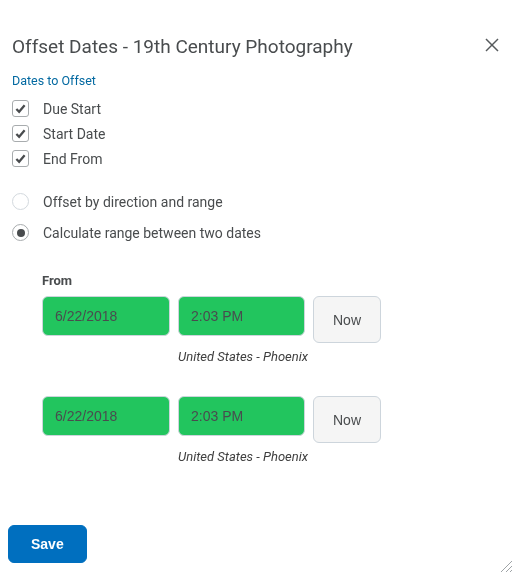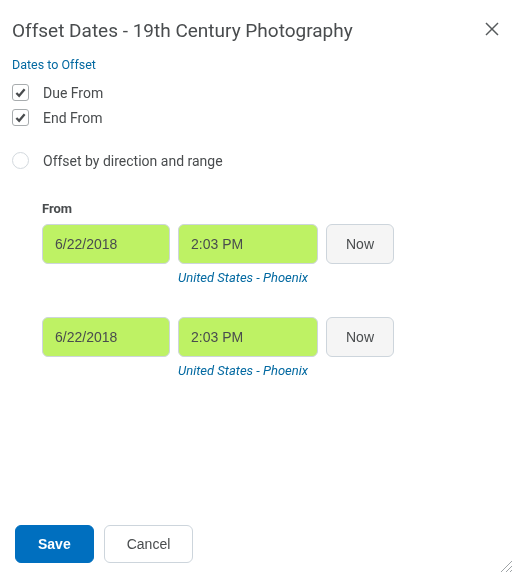--- a/index.html
+++ b/index.html
@@ -19,20 +19,21 @@
     .dialog {
       padding: 18px 12px 0 12px;
       height: 100%;
       position: relative;
     }
     .dialog-header {
       display: flex;
       justify-content: space-between;
       align-items: center;
       margin-bottom: 14px;
+      margin-top: 16px;
     }
     .dialog-title {
       font-size: 19px;
       font-weight: 400;
       color: #494c4e;
     }
     .close-btn {
       background: none;
       border: none;
       cursor: pointer;
@@ -129,49 +130,49 @@
       gap: 8px;
       margin-bottom: 6px;
     }
     .date-input, .time-input {
       height: 40px;
       border: 1px solid #cdd5dc;
       border-radius: 6px;
       padding: 0 12px;
       font-size: 14px;
       color: #494c4e;
-      background: #bef264;
+      background: #22c55e;
       outline: none;
     }
     .date-input {
       width: 128px;
     }
     .time-input {
-      width: 140px;
+      width: 127px;
     }
     .now-btn {
-      height: 40px;
+      height: 47px;
       width: 68px;
       border: 1px solid #cdd5dc;
       border-radius: 6px;
       background: #f5f5f5;
       color: #494c4e;
       font-size: 14px;
       cursor: pointer;
     }
     .tz {
       font-style: italic;
-      color: #0369a1;
+      color: #404040;
       font-size: 13px;
       margin-left: 136px;
     }
     .footer {
       position: absolute;
       bottom: 12px;
-      left: 15px;
+      left: 8px;
       right: 12px;
       display: flex;
       gap: 10px;
     }
     .btn-primary {
       background: #006fbf;
       color: #fff;
       border: 1px solid #006fbf;
       border-radius: 6px;
       padding: 10px 22px;
@@ -214,36 +215,48 @@
 
   <div class="section-label">Dates to Offset</div>
 
   <div class="checkbox-group">
     <div class="checkbox-row">
       <span class="checkbox checked">
         <svg viewBox="0 0 12 12">
             <polyline points="1.5 6.5 4.5 9.5 10.5 2.5"></polyline>
           </svg>
       </span>
-      <span class="checkbox-label">Due From</span>
+      <span class="checkbox-label">Due Start</span>
+    </div>
+    <div class="checkbox-row">
+      <span class="checkbox checked">
+        <svg viewBox="0 0 12 12">
+            <polyline points="1.5 6.5 4.5 9.5 10.5 2.5"></polyline>
+          </svg>
+      </span>
+      <span class="checkbox-label">Start Date</span>
     </div>
     <div class="checkbox-row">
       <span class="checkbox checked">
         <svg viewBox="0 0 12 12">
             <polyline points="1.5 6.5 4.5 9.5 10.5 2.5"></polyline>
           </svg>
       </span>
       <span class="checkbox-label">End From</span>
     </div>
   </div>
 
   <div class="radio-group">
     <div class="radio-row">
       <span class="radio muted"></span>
       <span class="checkbox-label">Offset by direction and range</span>
+    </div>
+    <div class="radio-row">
+      <span class="radio selected"></span>
+      <span class="checkbox-label">Calculate range between two dates</span>
     </div>
   </div>
 
   <div class="calc-section">
     <div class="field-block">
       <div class="field-label">From</div>
       <div class="input-row">
         <input class="date-input" value="6/22/2018" style="">
         <input class="time-input" value="2:03 PM" style="">
         <button class="now-btn">Now</button>
@@ -256,21 +269,20 @@
         <input class="date-input" value="6/22/2018" style="">
         <input class="time-input" value="2:03 PM" style="">
         <button class="now-btn">Now</button>
       </div>
       <div class="tz">United States - Phoenix</div>
     </div>
   </div>
 
   <div class="footer">
     <button class="btn-primary">Save</button>
-    <button class="btn-secondary">Cancel</button>
   </div>
 
   <div class="resize-handle">
     <svg width="16" height="16" viewBox="0 0 16 16">
       <line x1="4" y1="15" x2="15" y2="4" stroke="#9fa4a7" stroke-width="1"></line>
       <line x1="9" y1="15" x2="15" y2="9" stroke="#9fa4a7" stroke-width="1"></line>
       <line x1="13" y1="15" x2="15" y2="13" stroke="#9fa4a7" stroke-width="1"></line>
     </svg>
   </div>
 </div>

